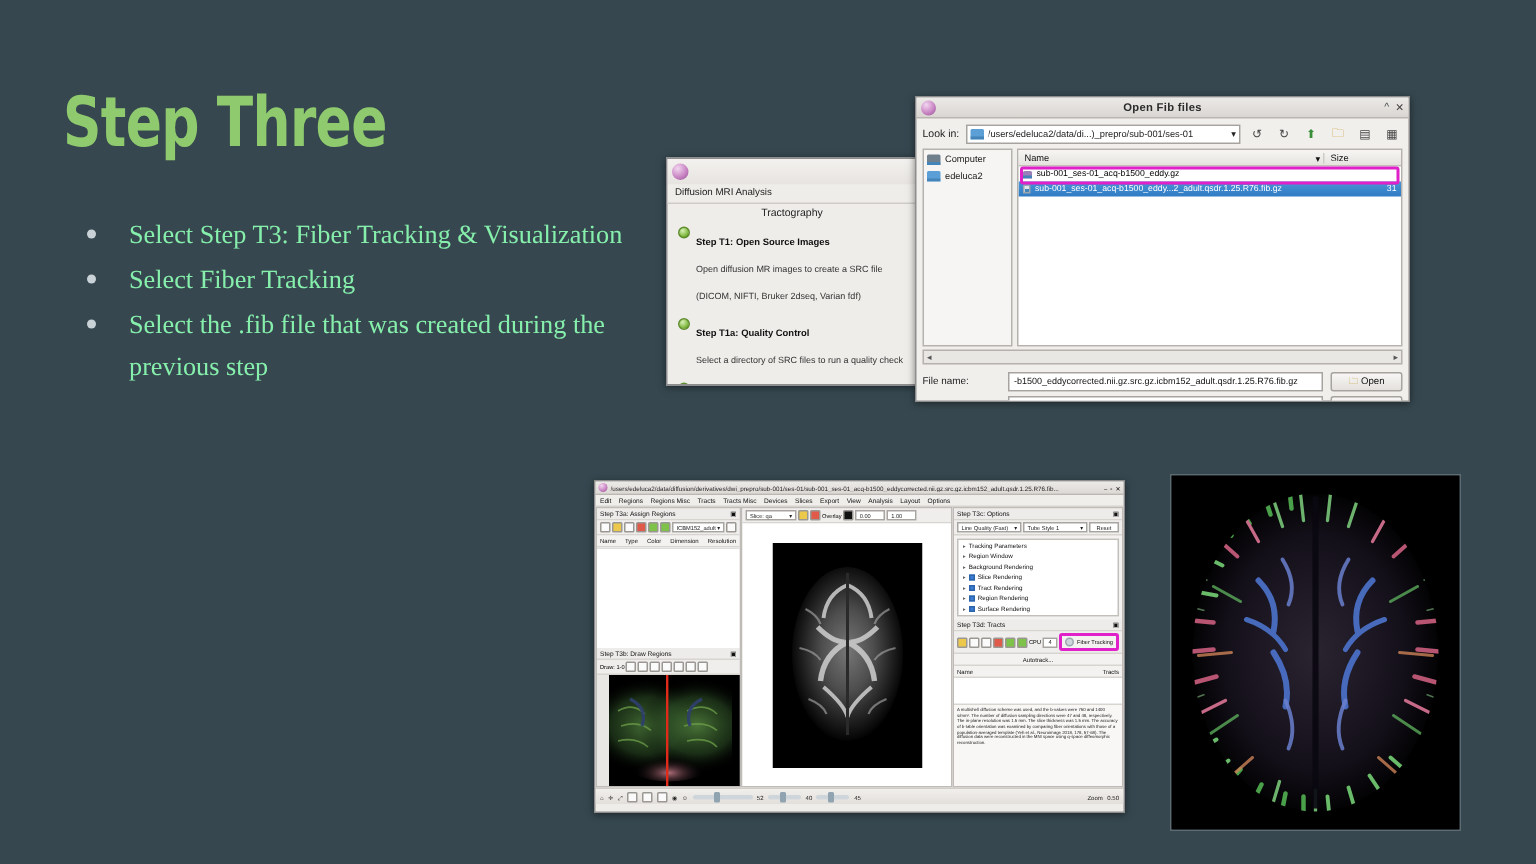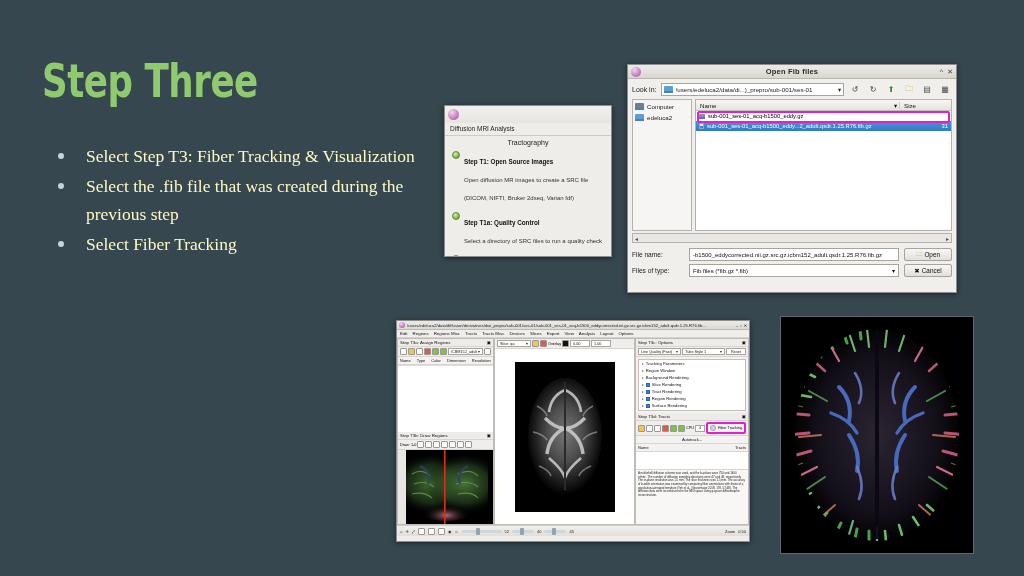--- a/index.html
+++ b/index.html
@@ -19,21 +19,21 @@
     transform:scaleX(0.86); transform-origin:left center;
   }
   .bullets{ position:absolute; left:58px; top:142px; width:360px; }
   .bullet{ display:flex; align-items:flex-start; margin-bottom:2px; }
   .bullet .dot{
     flex:0 0 auto; width:6px; height:6px; border-radius:50%;
     background:#c9d2d7; margin:11px 22px 0 0;
   }
   .bullet .btext{
     font-family:"Liberation Serif", serif;
-    font-size:17.5px; color:#fef9c3; line-height:1.60;
+    font-size:17.5px; color:#86efac; line-height:1.60;
   }
 
   
   .win{ position:absolute; background:#f2f0ee; border:1px solid #8d8d8d;
         box-shadow:0 1px 5px rgba(0,0,0,.5); overflow:hidden; }
   .titlebar{
     height:14px; background:linear-gradient(#eceae7,#d9d6d2);
     border-bottom:1px solid #b9b6b2;
     display:flex; align-items:center; padding:0 3px;
     font-size:7px; color:#2b2b2b; position:relative;
@@ -59,21 +59,21 @@
   .step{ display:flex; gap:4px; margin-bottom:5px; padding:1px 2px; }
   .step .bullet-ic{
     flex:0 0 auto; width:8px;height:8px;border-radius:50%; margin-top:1px;
     background:radial-gradient(circle at 35% 30%,#d8f0b8,#7fb83e 65%,#4e7a22);
     border:1px solid #5d8c2a;
   }
   .step .s-title{ font-size:6.3px; font-weight:700; color:#111; line-height:1.25; }
   .step .s-desc{ font-size:6px; color:#333; line-height:1.25; }
 
   
-  #openfib{ left:627px; top:64px; width:330px; height:229px; background:#f1efec;}
+  #openfib{ left:610px; top:64px; width:330px; height:204px; background:#f1efec;}
   #openfib .of-title{ font-weight:700; font-size:7.5px; }
   .of-row{ display:flex; align-items:center; gap:4px; padding:3px 4px; }
   .of-lbl{ font-size:7px; color:#1a1a1a; white-space:nowrap; }
   .of-path{
     flex:1; height:13px; background:#fff; border:1px solid #a7a4a0;
     display:flex; align-items:center; gap:3px; padding:0 2px; font-size:6.2px; color:#222;
   }
   .folder-ic{ width:9px;height:7px;background:#5b9fd6;border-radius:1px 1px 0 0;
      box-shadow:inset 0 -2px 0 #4484b8; flex:0 0 auto;}
   .icon-btn{ width:14px;height:14px; display:flex;align-items:center;justify-content:center;
@@ -149,25 +149,25 @@
 
 <div class="slide-title">Step Three</div>
 
 <div class="bullets">
   <div class="bullet">
     <span class="dot"></span>
     <span class="btext">Select Step T3: Fiber Tracking &amp; Visualization</span>
   </div>
   <div class="bullet">
     <span class="dot"></span>
-    <span class="btext">Select the .fib file that was created during the previous step</span>
+    <span class="btext">Select Fiber Tracking</span>
   </div>
   <div class="bullet">
     <span class="dot"></span>
-    <span class="btext">Select Fiber Tracking</span>
+    <span class="btext">Select the .fib file that was created during the previous step</span>
   </div>
 </div>
 
 <div class="win" id="dmri">
   <div class="dm-head">
     <span class="orb"></span>
   </div>
   <div class="dm-tab">Diffusion MRI Analysis</div>
   <div class="dm-body">
     <div class="tract-head">Tractography</div>

